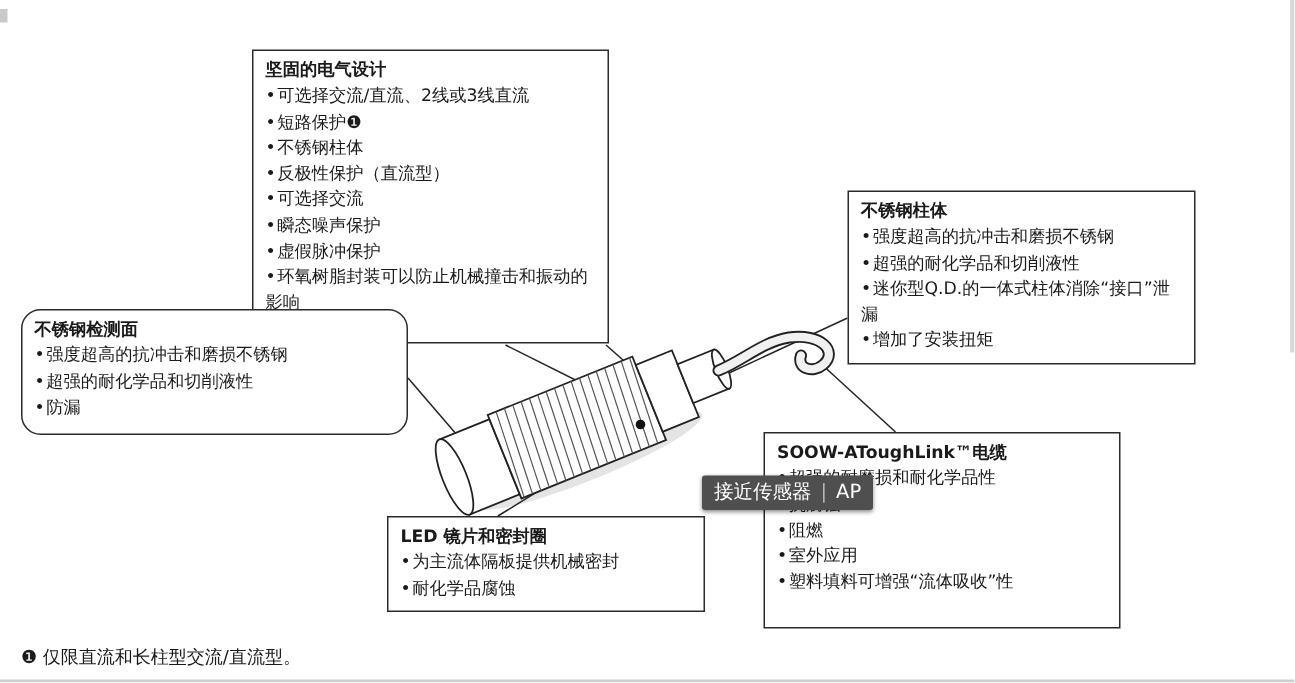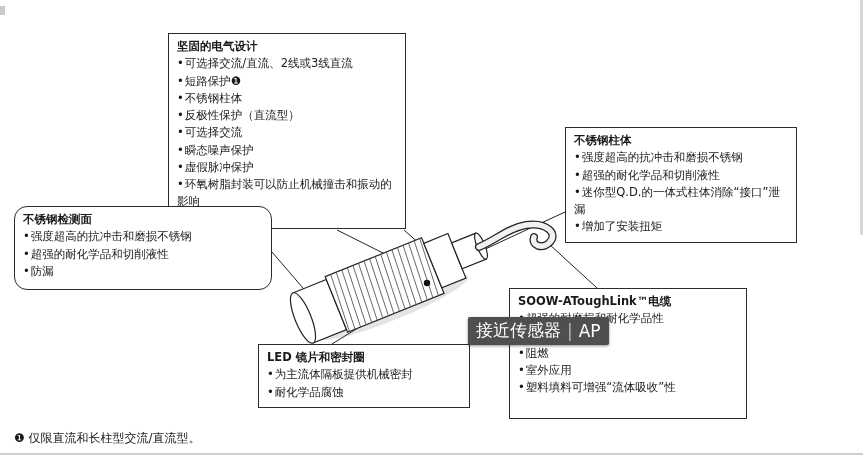--- a/index.html
+++ b/index.html
@@ -34,21 +34,21 @@
   #box-electrical { left:168px; top:33px;  width:238px; min-height:196px; }
   #box-face       { left:14px;  top:206px; width:258px; min-height:84px;border-radius:13px;  }
   #box-barrel     { left:565px; top:127px; width:232px; min-height:89px;  }
   #box-led        { left:258px; top:344px; width:212px; min-height:57px;  }
   #box-cable      { left:509px; top:288px; width:238px; min-height:131px; }
 
   .badge {
     position:absolute; left:468px; top:317px; z-index:3;
     display:flex; align-items:center; gap:6px;
     background:#4f4f4f; color:#ffffff;
-    font-size:17px; padding:2px 8px 3px 8px;
+    font-size:13px; padding:2px 8px 3px 8px;
     border-radius:2px;
     box-shadow:0 1px 3px rgba(0,0,0,0.45);
     white-space:nowrap;
   }
   .badge .divider { color:#b5b5b5; }
 
   .footnote {
     position:absolute; left:14px; top:430px;
     font-size:12px; z-index:2;
   }

